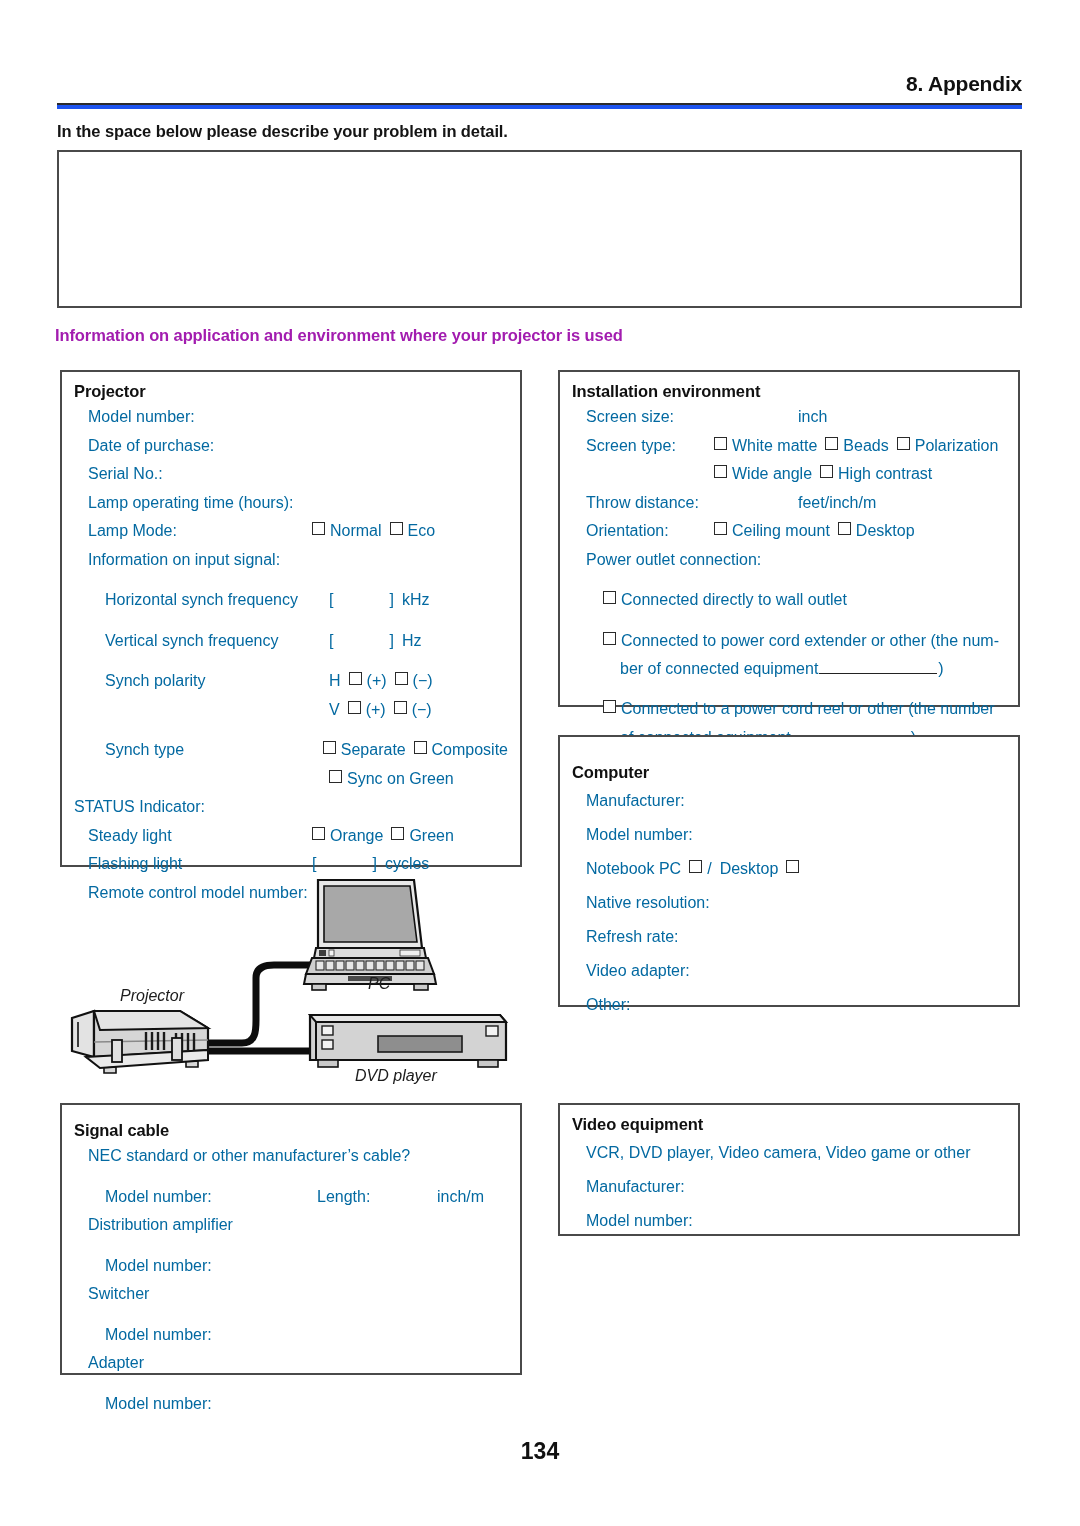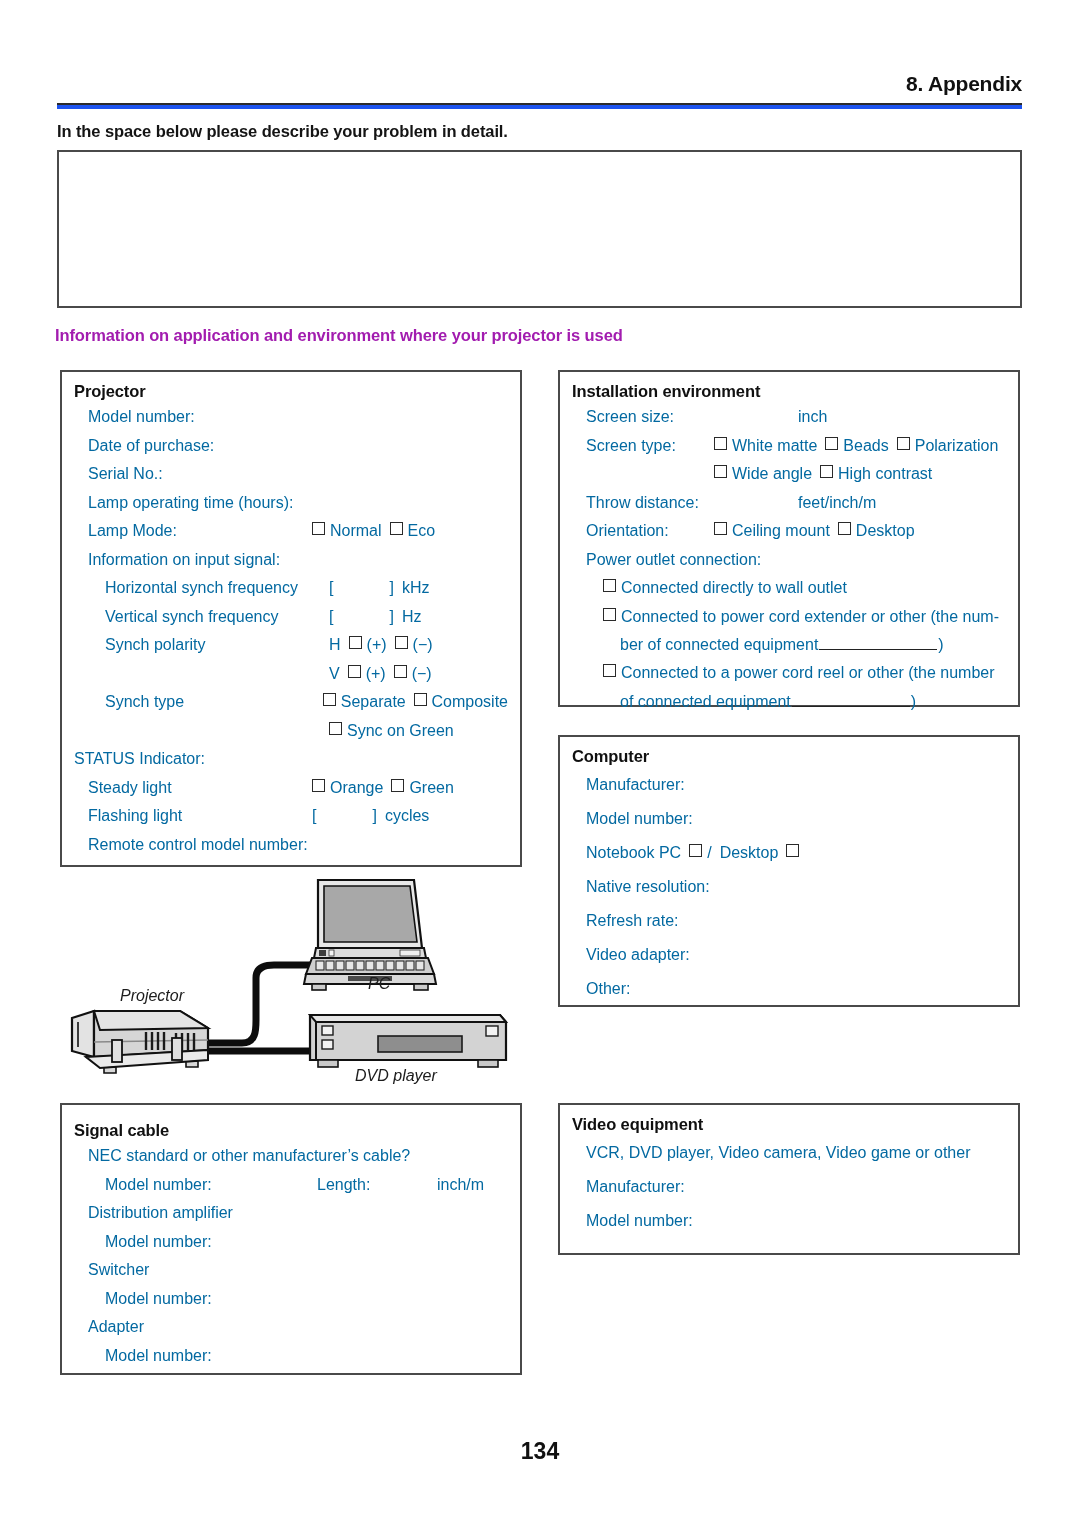--- a/index.html
+++ b/index.html
@@ -89,37 +89,37 @@
     left: 55px;
     top: 326px;
     font-size: 16.5px;
     font-weight: bold;
     letter-spacing: -0.1px;
     color: #a21caf;
   }
 
   #projector-panel   { left: 60px;  top: 370px;  width: 462px; height: 497px; padding: 10px 12px; }
   #installation-panel{ left: 558px; top: 370px;  width: 462px; height: 337px; padding: 10px 12px; }
-  #computer-panel    { left: 558px; top: 735px;  width: 462px; height: 272px; padding: 10px 12px; }
+  #computer-panel    { left: 558px; top: 735px;  width: 462px; height: 272px; padding: 26px 12px; }
   #signalcable-panel { left: 60px;  top: 1103px; width: 462px; height: 272px; padding: 16px 12px; }
-  #videoequip-panel  { left: 558px; top: 1103px; width: 462px; height: 152px; padding: 10px 12px; }
+  #videoequip-panel  { left: 558px; top: 1103px; width: 462px; height: 133px; padding: 10px 12px; }
 
   
   .row {
     display: flex;
     align-items: baseline;
     font-size: 16px;
     line-height: 28.5px;
     color: #0369a1;
     white-space: nowrap;
   }
   .row.tight { line-height: 28px; }
   .lbl { display: inline-block; }
   .ind1 { padding-left: 14px; }
-  .ind2 { padding-left: 31px; }
+  .ind2 { padding-left: 31px; margin-top: 12px; }
   .ind3 { padding-left: 48px; }
 
   
   .colA { display: inline-block; width: 224px; }
 
   
   .cb {
     display: inline-block;
     width: 13px;
     height: 13px;

